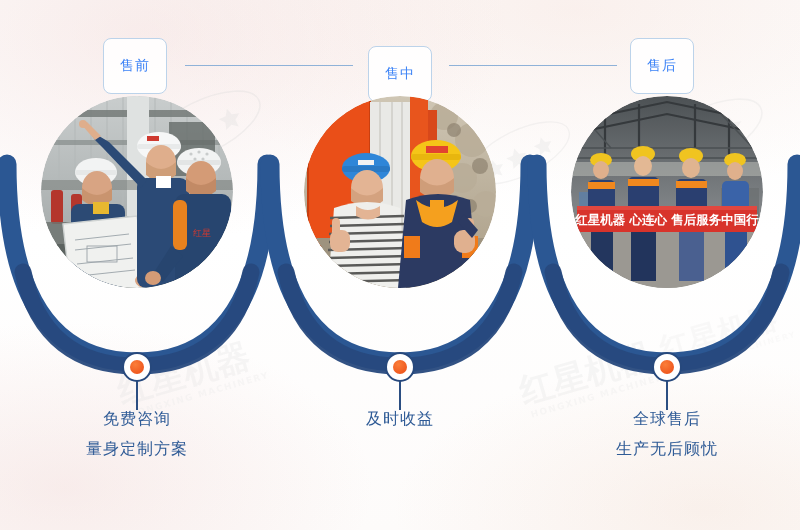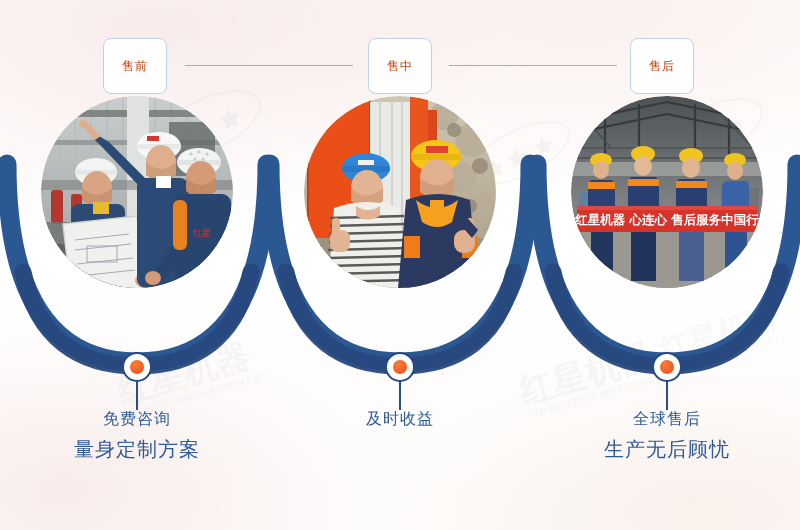--- a/index.html
+++ b/index.html
@@ -55,27 +55,27 @@
     height: 56px;
     border: 1px solid #bcd3ea;
     border-radius: 8px;
     background: rgba(255,255,255,0.88);
     box-sizing: border-box;
     display: flex;
     align-items: center;
     justify-content: center;
   }
   .step-chip span {
-    font-size: 12px;
+    font-size: 14px;
     letter-spacing: 1px;
-    color: #c2410c;
+    color: #3b82f6;
     font-family: "DejaVu Sans", "Liberation Sans", sans-serif;
   }
   .chip-1 { left: 103px; }
-  .chip-2 { left: 368px; }
+  .chip-2 { left: 368px; margin-top: 8px; }
   .chip-3 { left: 630px; }
 
   .step-link {
     position: absolute;
     top: 27px;
     height: 1px;
     background: #8fb2d8;
   }
   .link-1 { left: 185px; width: 168px; }
   .link-2 { left: 449px; width: 168px; }
@@ -161,21 +161,21 @@
   }
   .caption .line {
     display: block;
     color: #2f5b96;
     font-size: 16px;
     line-height: 30px;
     letter-spacing: 1px;
     font-family: "DejaVu Sans", "Liberation Sans", sans-serif;
     white-space: nowrap;
   }
-  .caption .line.l2 { font-size: 20px; }
+  .caption .line.l2 { font-size: 16px; }
 
   
   .wm {
     position: absolute;
     pointer-events: none;
     opacity: 0.30;
   }
   .wm.a { left: 128px; top: 92px;  transform: rotate(-16deg); }
   .wm.b { left: 455px; top: 122px; transform: rotate(-16deg); }
   .wm.c { left: 630px; top: 100px; transform: rotate(-16deg); }

